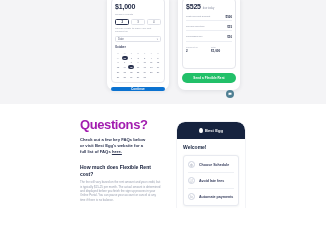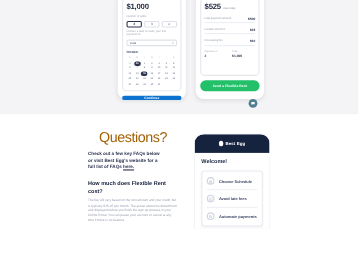--- a/index.html
+++ b/index.html
@@ -107,22 +107,22 @@
   }
   .chat-badge svg { width: 4px; height: 4px; }
 
   
   .bottom-section {
     position: absolute; left: 0; top: 104px;
     width: 326px; height: 104px; background: #ffffff;
   }
   .faq-col { position: absolute; left: 80px; top: 14px; width: 82px; }
   .q-title {
-    font-size: 13px; font-weight: normal; color: #a16207;
-    letter-spacing: -0.4px; line-height: 14px; text-align: center;
+    font-size: 13px; font-weight: bold; color: #a21caf;
+    letter-spacing: -0.4px; line-height: 14px;
   }
   .q-intro {
     font-size: 4.2px; font-weight: bold; color: #2b3350;
     line-height: 6.2px; margin-top: 5px;
   }
   .q-intro .lnk { color: #2b3350; text-decoration: underline; }
   .faq-q {
     font-size: 5px; font-weight: bold; color: #131c38;
     line-height: 7px; margin-top: 8px;
   }

